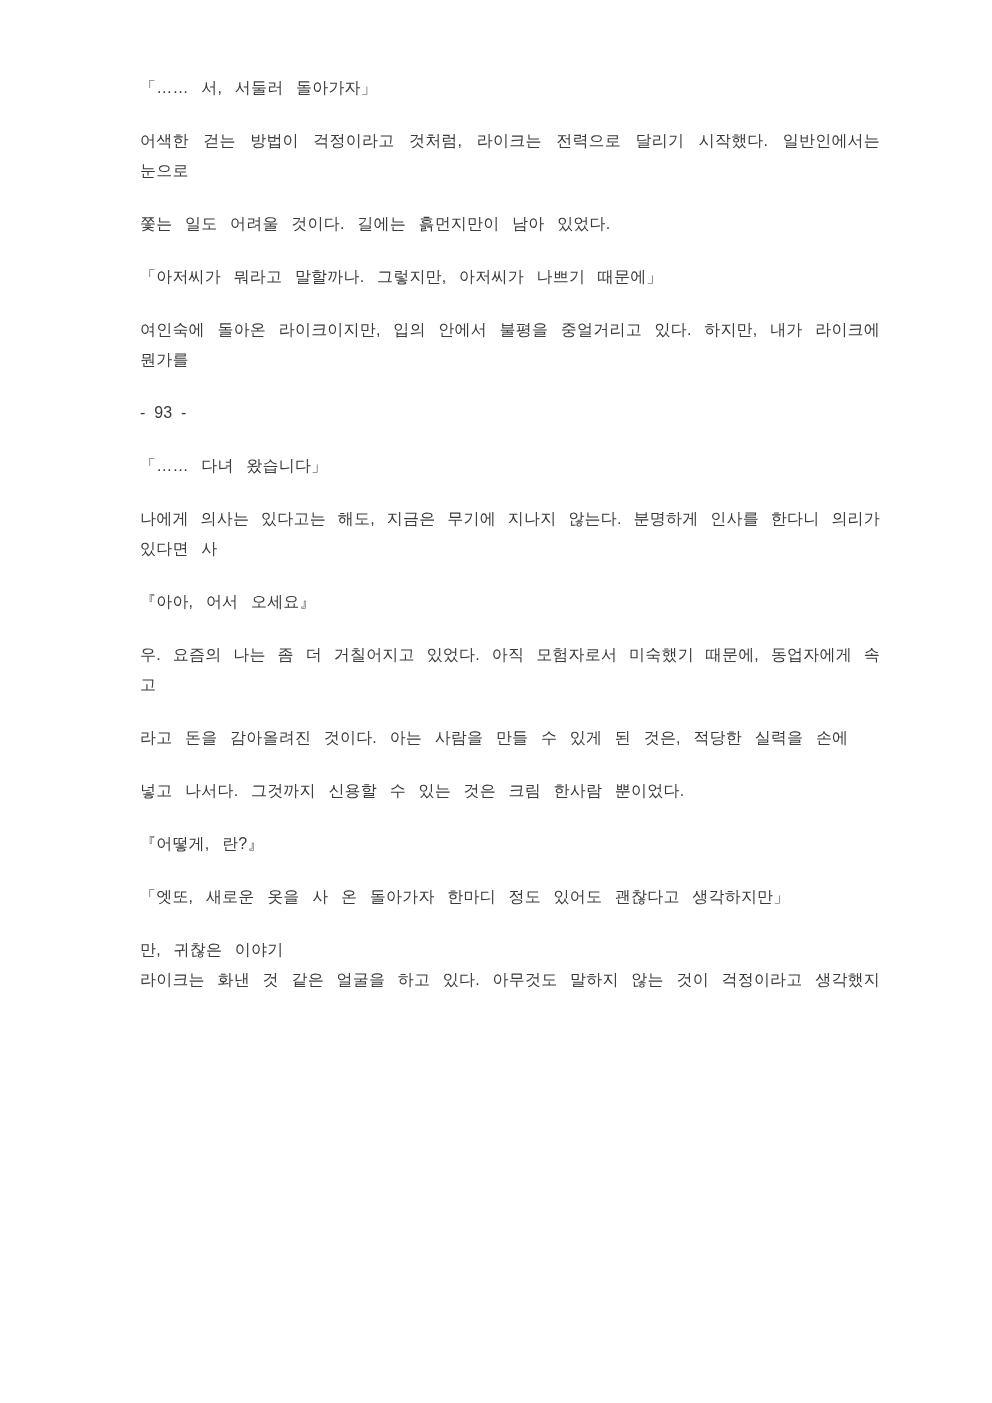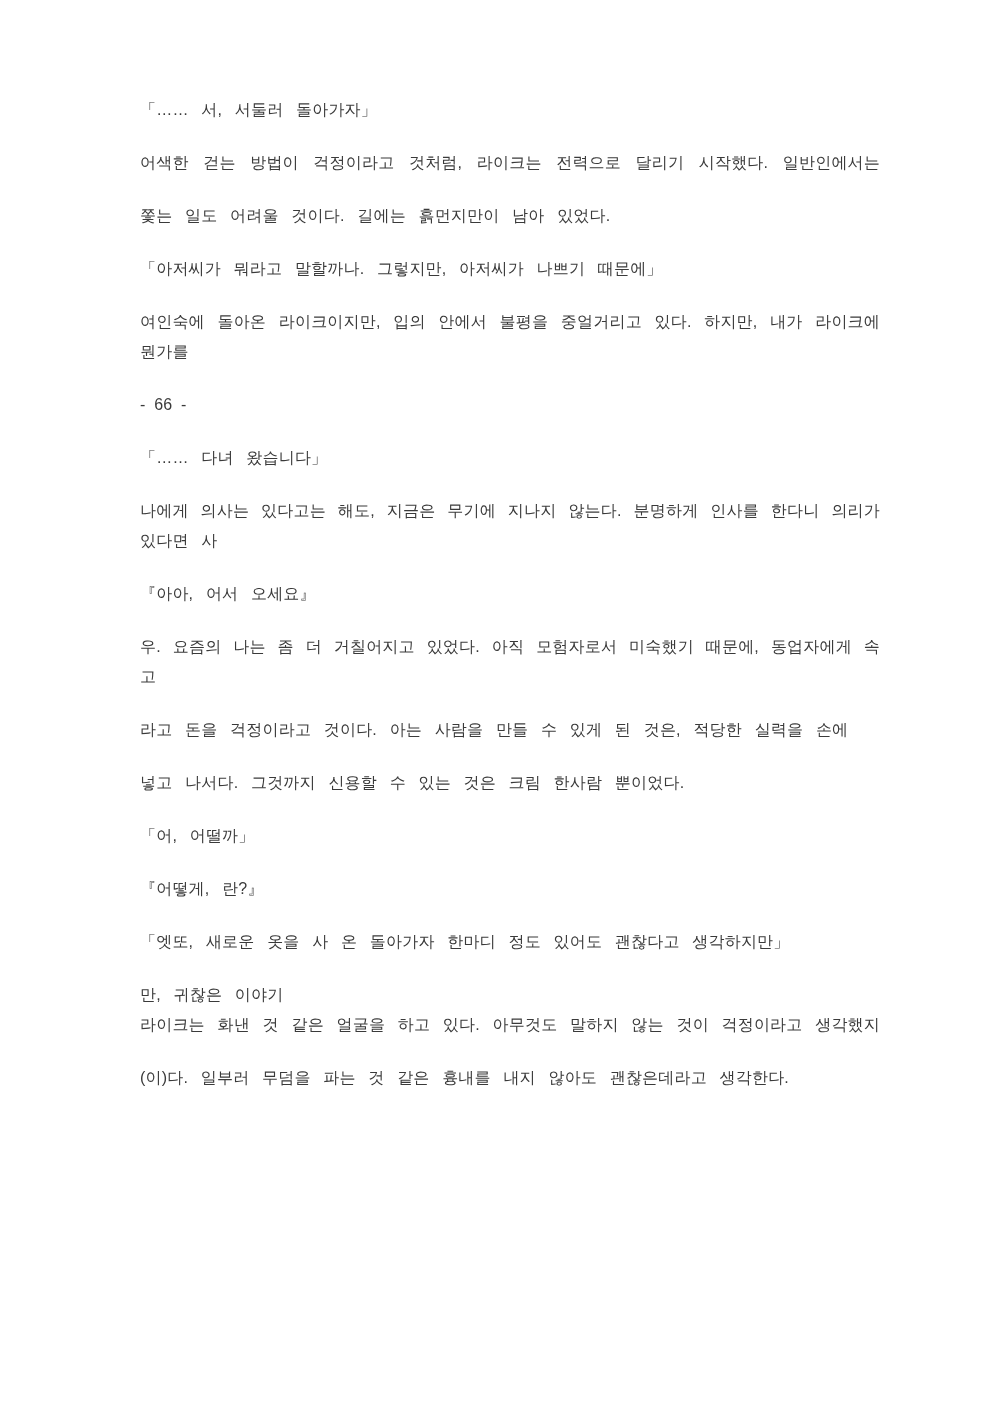--- a/index.html
+++ b/index.html
@@ -6,21 +6,21 @@
     margin: 0;
     padding: 0;
     background: #ffffff;
   }
   .page {
     position: relative;
     width: 992px;
     height: 1403px;
     background: #ffffff;
     box-sizing: border-box;
-    padding: 95px 112px 0 140px;
+    padding: 73px 112px 0 140px;
     font-family: "Liberation Sans", "DejaVu Sans", sans-serif;
     color: #3a3a3a;
     font-size: 16px;
     line-height: 30px;
     overflow: hidden;
   }
   .content {
     width: 740px;
   }
   .blk {
@@ -46,37 +46,38 @@
 
 <div class="page">
   <div class="content">
 
     <div class="blk">
       <div class="ln">「…… 서, 서둘러 돌아가자」</div>
     </div>
 
     <div class="blk">
       <div class="ln fill">어색한 걷는 방법이 걱정이라고 것처럼, 라이크는 전력으로 달리기 시작했다. 일반인에서는</div>
+      <div class="ln">눈으로</div>
     </div>
 
     <div class="blk">
       <div class="ln">쫓는 일도 어려울 것이다. 길에는 흙먼지만이 남아 있었다.</div>
     </div>
 
     <div class="blk">
       <div class="ln">「아저씨가 뭐라고 말할까나. 그렇지만, 아저씨가 나쁘기 때문에」</div>
     </div>
 
     <div class="blk">
       <div class="ln fill">여인숙에 돌아온 라이크이지만, 입의 안에서 불평을 중얼거리고 있다. 하지만, 내가 라이크에</div>
       <div class="ln">뭔가를</div>
     </div>
 
     <div class="blk">
-      <div class="ln page-number">- 66 -</div>
+      <div class="ln page-number">- 93 -</div>
     </div>
 
 
     <div class="blk">
       <div class="ln">「…… 다녀 왔습니다」</div>
     </div>
 
     <div class="blk">
       <div class="ln fill">나에게 의사는 있다고는 해도, 지금은 무기에 지나지 않는다. 분명하게 인사를 한다니 의리가</div>
       <div class="ln">있다면 사</div>
@@ -85,42 +86,36 @@
     <div class="blk">
       <div class="ln">『아아, 어서 오세요』</div>
     </div>
 
     <div class="blk">
       <div class="ln fill">우. 요즘의 나는 좀 더 거칠어지고 있었다. 아직 모험자로서 미숙했기 때문에, 동업자에게 속</div>
       <div class="ln">고</div>
     </div>
 
     <div class="blk">
-      <div class="ln">라고 돈을 걱정이라고 것이다. 아는 사람을 만들 수 있게 된 것은, 적당한 실력을 손에</div>
+      <div class="ln">라고 돈을 감아올려진 것이다. 아는 사람을 만들 수 있게 된 것은, 적당한 실력을 손에</div>
     </div>
 
     <div class="blk">
       <div class="ln">넣고 나서다. 그것까지 신용할 수 있는 것은 크림 한사람 뿐이었다.</div>
     </div>
 
-    <div class="blk">
-      <div class="ln">「어, 어떨까」</div>
-    </div>
 
     <div class="blk">
       <div class="ln">『어떻게, 란?』</div>
     </div>
 
     <div class="blk">
       <div class="ln">「엣또, 새로운 옷을 사 온 돌아가자 한마디 정도 있어도 괜찮다고 생각하지만」</div>
     </div>
 
     <div class="blk">
       <div class="ln">만, 귀찮은 이야기</div>
       <div class="ln fill">라이크는 화낸 것 같은 얼굴을 하고 있다. 아무것도 말하지 않는 것이 걱정이라고 생각했지</div>
     </div>
 
-    <div class="blk">
-      <div class="ln">(이)다. 일부러 무덤을 파는 것 같은 흉내를 내지 않아도 괜찮은데라고 생각한다.</div>
-    </div>
 
   </div>
 </div>
 
 </body></html>

